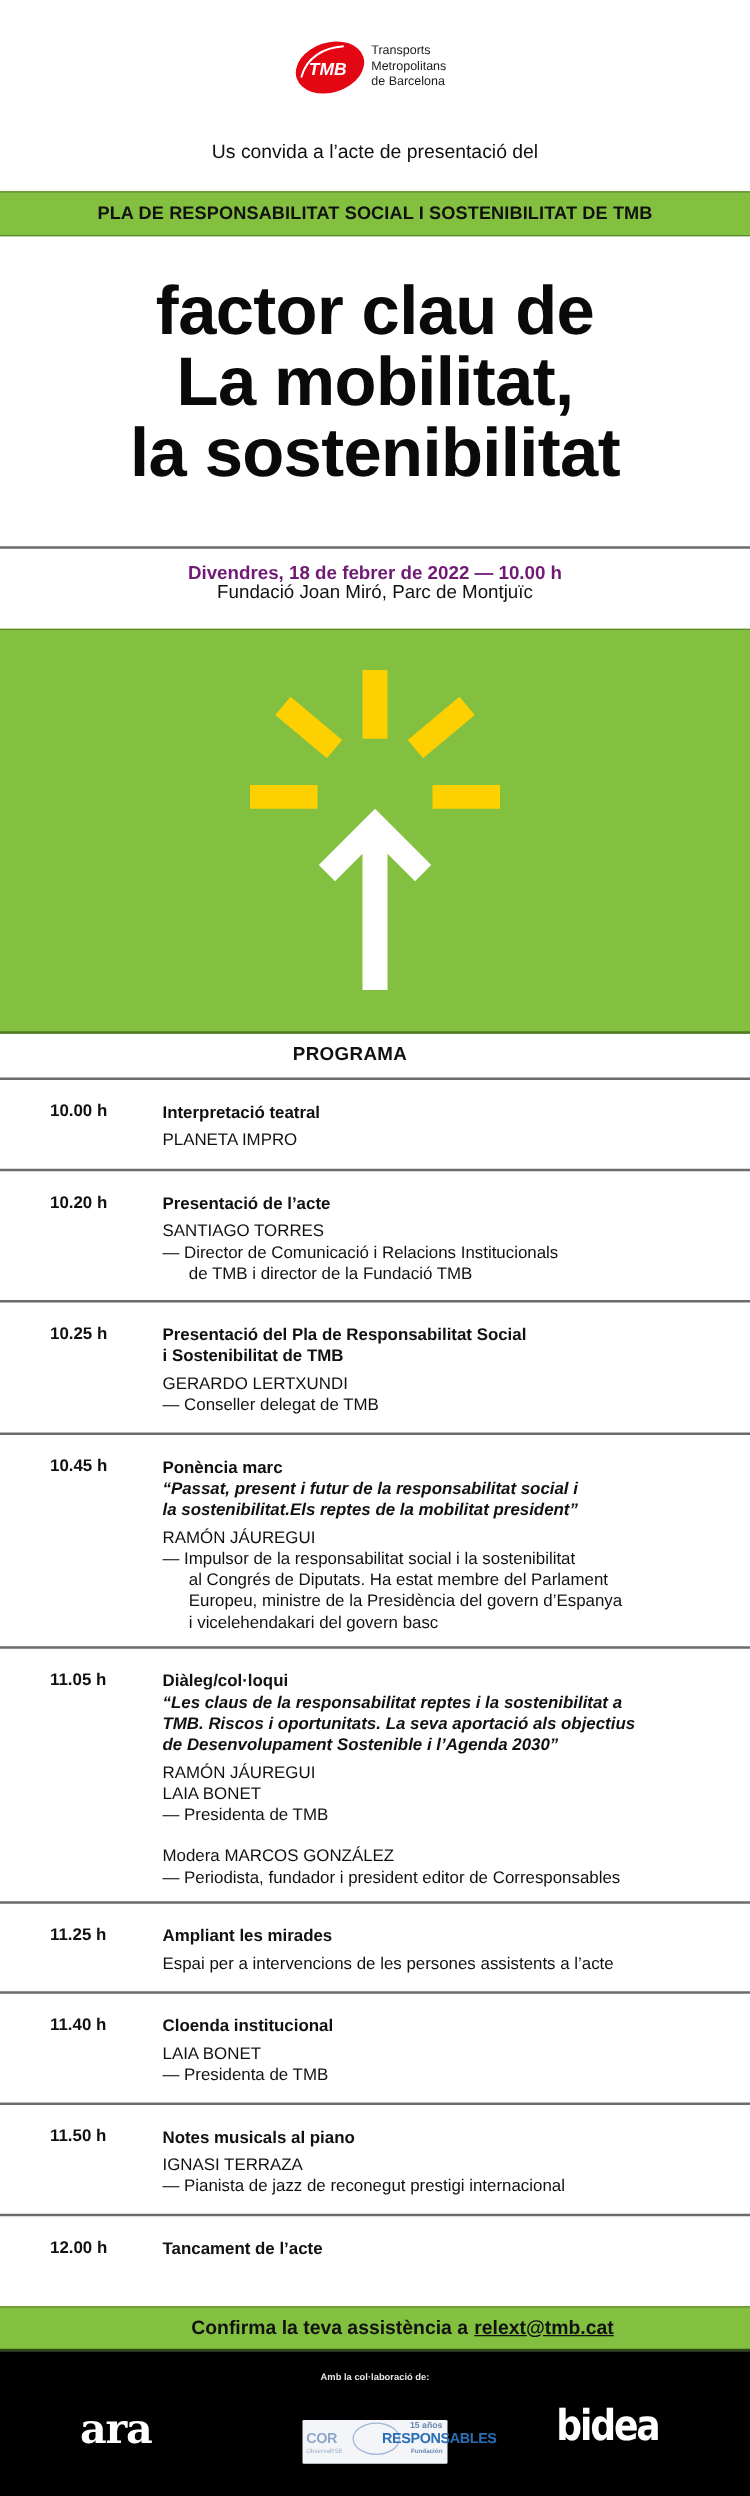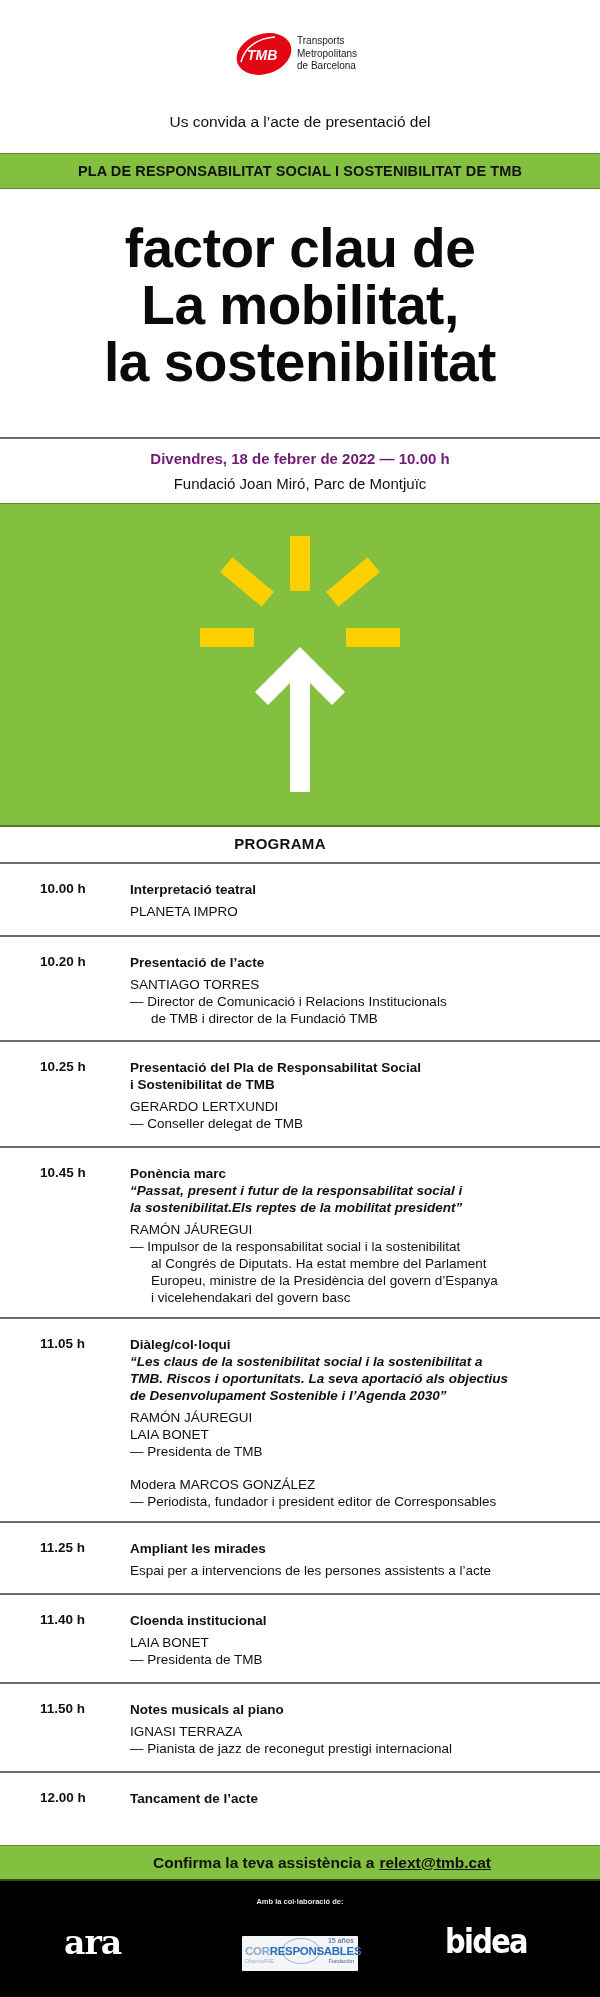--- a/index.html
+++ b/index.html
@@ -15,21 +15,21 @@
 
   .green-banner { left: 0; top: 153px; width: 600px; height: 36px; background: #84c03f; border-top: 1.5px solid #5c8a2c; border-bottom: 1.5px solid #5c8a2c; display: flex; align-items: center; justify-content: center; }
   .green-banner span { font-size: 14.5px; font-weight: bold; color: #111; letter-spacing: 0.1px; text-align: right; }
 
   .title { left: 0; top: 220px; width: 600px; text-align: center; font-size: 55px; font-weight: bold; line-height: 57px; color: #0a0a0a; letter-spacing: -0.5px; }
   .title div { white-space: nowrap; }
 
   .rule { left: 0; width: 600px; height: 1.5px; background: #6b6b6b; }
 
   .date { left: 0; top: 450px; width: 600px; text-align: center; font-size: 15px; font-weight: bold; color: #701a75; }
-  .place { left: 0; top: 475px; width: 600px; text-align: center; font-size: 15px; color: #111; }
+  .place { left: 0; top: 465px; width: 600px; text-align: center; font-size: 15px; color: #111; }
 
   .hero { left: 0; top: 503px; width: 600px; height: 324px; background: #84c03f; border-top: 1.5px solid #5c8a2c; border-bottom: 2px solid #4f7a24; }
   .hero svg { position: absolute; left: 0; top: 0; }
 
   .programa { left: 0; top: 835px; width: 560px; text-align: center; font-size: 15px; font-weight: bold; color: #111; letter-spacing: 0.3px; }
 
   
   .item { left: 0; width: 600px; }
   .time { position: absolute; left: 40px; width: 76px; font-size: 13.5px; font-weight: bold; color: #111; }
   .body { position: absolute; left: 130px; width: 450px; font-size: 13.5px; color: #111; }
@@ -40,21 +40,21 @@
   .gap { height: 16px; }
 
   .confirm { left: 0; top: 1845px; width: 600px; height: 36px; background: #84c03f; border-top: 1.5px solid #5c8a2c; border-bottom: 2px solid #2f4a14; display: flex; align-items: center; justify-content: center; font-size: 15.5px; font-weight: bold; color: #111; padding-left: 44px; }
   .confirm a { color: #111; text-decoration: underline; margin-left: 5px; }
 
   .footer { left: 0; top: 1881px; width: 600px; height: 116px; background: #000; }
   .collab { position: absolute; left: 0; top: 16px; width: 600px; text-align: center; font-size: 7.5px; color: #e6e6e6; font-weight: bold; }
   .ara { position: absolute; left: 64px; top: 42px; font-family: "DejaVu Serif", "Liberation Serif", serif; font-size: 33px; font-weight: bold; color: #fff; letter-spacing: -1px; }
   .corr { position: absolute; left: 242px; top: 55px; width: 116px; height: 35px; background: #f3f5f8; border-radius: 1px; }
   .corr .c1 { position: absolute; left: 3px; top: 9px; font-size: 11.5px; font-weight: bold; color: #8fa7c7; letter-spacing: -0.3px; }
-  .corr .c1 b { color: #2a6eb5; }
+  .corr .c1 b { color: #2a6eb5; margin-left: 36px; }
   .corr .c2 { position: absolute; left: 3px; top: 22px; font-size: 5px; color: #9db0c8; }
   .corr .c3 { position: absolute; right: 4px; top: 22px; font-size: 5px; color: #6b88ad; font-weight: bold; }
   .corr .c4 { position: absolute; right: 4px; top: 1px; font-size: 7px; color: #6b88ad; font-weight: bold; }
   .corr .swirl { position: absolute; left: 40px; top: 2px; width: 38px; height: 26px; border: 1px solid #9fb7d6; border-radius: 50%; }
   .bidea { position: absolute; left: 445px; top: 40px; font-family: "DejaVu Sans", sans-serif; font-size: 34px; font-weight: bold; color: #fff; letter-spacing: -2px; transform: scaleX(0.85); transform-origin: left; }
 </style>
 </head>
 <body>
 
 <div class="abs logo">
@@ -142,21 +142,21 @@
     <div class="name">RAMÓN JÁUREGUI</div>
     <div class="desc"><span>— Impulsor de la responsabilitat social i la sostenibilitat</span><br><span>al Congrés de Diputats. Ha estat membre del Parlament</span><br><span>Europeu, ministre de la Presidència del govern d’Espanya</span><br><span>i vicelehendakari del govern basc</span></div>
   </div>
 </div>
 <div class="abs rule" style="top:1317px"></div>
 
 <div class="abs item" style="top:1336px">
   <div class="time">11.05 h</div>
   <div class="body">
     <div class="hd">Diàleg/col·loqui</div>
-    <div class="quote"><span>“Les claus de la sostenibilitat social i la sostenibilitat a</span><br><span>TMB. Riscos i oportunitats. La seva aportació als objectius</span><br><span>de Desenvolupament Sostenible i l’Agenda 2030”</span></div>
+    <div class="quote"><span>“Les claus de la responsabilitat reptes i la sostenibilitat a</span><br><span>TMB. Riscos i oportunitats. La seva aportació als objectius</span><br><span>de Desenvolupament Sostenible i l’Agenda 2030”</span></div>
     <div class="name"><span>RAMÓN JÁUREGUI</span><br><span>LAIA BONET</span></div>
     <div class="desc">— Presidenta de TMB</div>
     <div class="gap"></div>
     <div class="desc" style="text-indent:0;padding-left:0">Modera MARCOS GONZÁLEZ</div>
     <div class="desc">— Periodista, fundador i president editor de Corresponsables</div>
   </div>
 </div>
 <div class="abs rule" style="top:1521px"></div>
 
 <div class="abs item" style="top:1540px">

